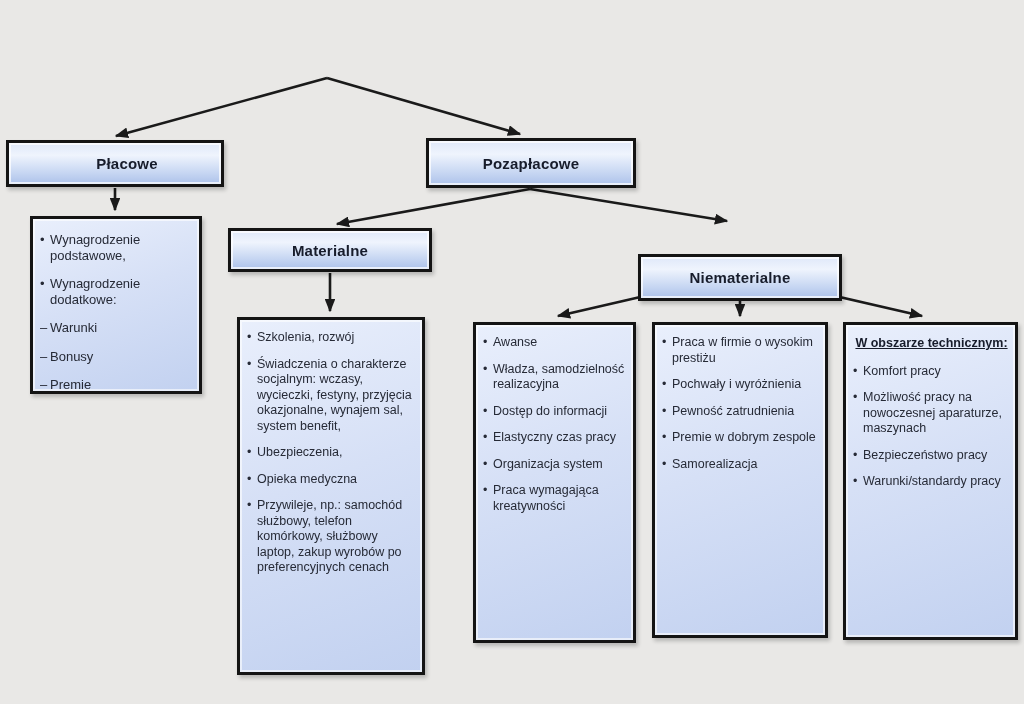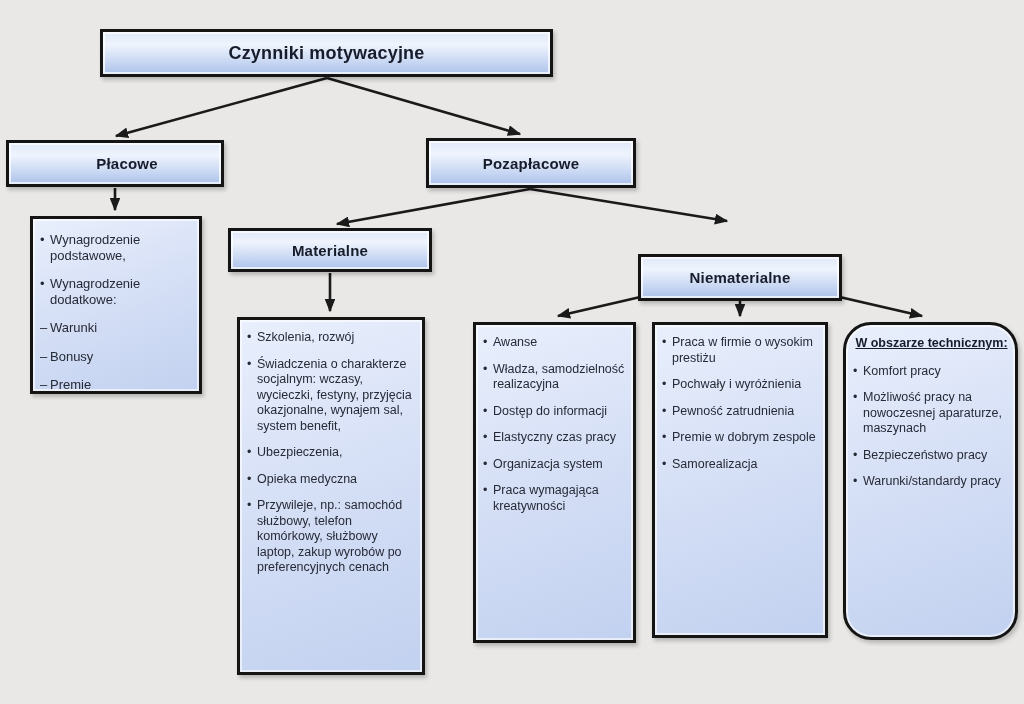--- a/index.html
+++ b/index.html
@@ -33,21 +33,21 @@
     position:absolute;box-sizing:border-box;
     border:3px solid #141414;
     background:linear-gradient(160deg,#e9effc 0%,#d6e0f6 45%,#c2d1f0 100%);
     box-shadow:inset 0 0 0 2px rgba(255,255,255,.6), 2px 3px 4px rgba(0,0,0,.22);
     padding:10px 5px 8px 7px;overflow:hidden;
   }
   .l-placowe{left:30px;top:216px;width:172px;height:178px;padding-top:13px;}
   .l-materialne{left:237px;top:317px;width:188px;height:358px;}
   .l-org{left:473px;top:322px;width:163px;height:321px;}
   .l-psy{left:652px;top:322px;width:176px;height:316px;}
-  .l-tech{left:843px;top:322px;width:175px;height:318px;border-radius:28px;}
+  .l-tech{left:843px;top:322px;width:175px;height:318px;}
 
   .colhead{
     font-weight:bold;text-decoration:underline;text-align:center;
     font-size:12.5px;line-height:1.25;margin:1px 0 12px;color:#171c2b;
   }
   .li{display:flex;margin:0 0 11px 0;font-size:12.5px;line-height:1.24;color:#262a36;}
   .li .m{flex:0 0 10px;}
   .li .t{flex:1;}
   .l-placowe .li{font-size:13px;margin-bottom:12px;}
 </style>
@@ -66,23 +66,20 @@
     <line x1="327" y1="78" x2="520" y2="134" stroke="#1a1a1a" stroke-width="2.6" marker-end="url(#ah)"></line>
     <line x1="115" y1="188" x2="115" y2="210" stroke="#1a1a1a" stroke-width="2.6" marker-end="url(#ah)"></line>
     <line x1="530" y1="189" x2="337" y2="224" stroke="#1a1a1a" stroke-width="2.6" marker-end="url(#ah)"></line>
     <line x1="530" y1="189" x2="727" y2="221" stroke="#1a1a1a" stroke-width="2.6" marker-end="url(#ah)"></line>
     <line x1="330" y1="273" x2="330" y2="311" stroke="#1a1a1a" stroke-width="2.6" marker-end="url(#ah)"></line>
     <line x1="740" y1="274" x2="558" y2="316" stroke="#1a1a1a" stroke-width="2.6" marker-end="url(#ah)"></line>
     <line x1="740" y1="274" x2="740" y2="316" stroke="#1a1a1a" stroke-width="2.6" marker-end="url(#ah)"></line>
     <line x1="740" y1="274" x2="922" y2="316" stroke="#1a1a1a" stroke-width="2.6" marker-end="url(#ah)"></line>
   </svg>
 
-  <div class="box b-title">
-    <span class="lbl">Czynniki motywacyjne</span>
-  </div>
   <div class="box b-placowe">
     <span class="lbl">Płacowe</span>
   </div>
   <div class="box b-pozaplacowe">
     <span class="lbl">Pozapłacowe</span>
   </div>
   <div class="box b-materialne">
     <span class="lbl">Materialne</span>
   </div>
   <div class="box b-niematerialne">

